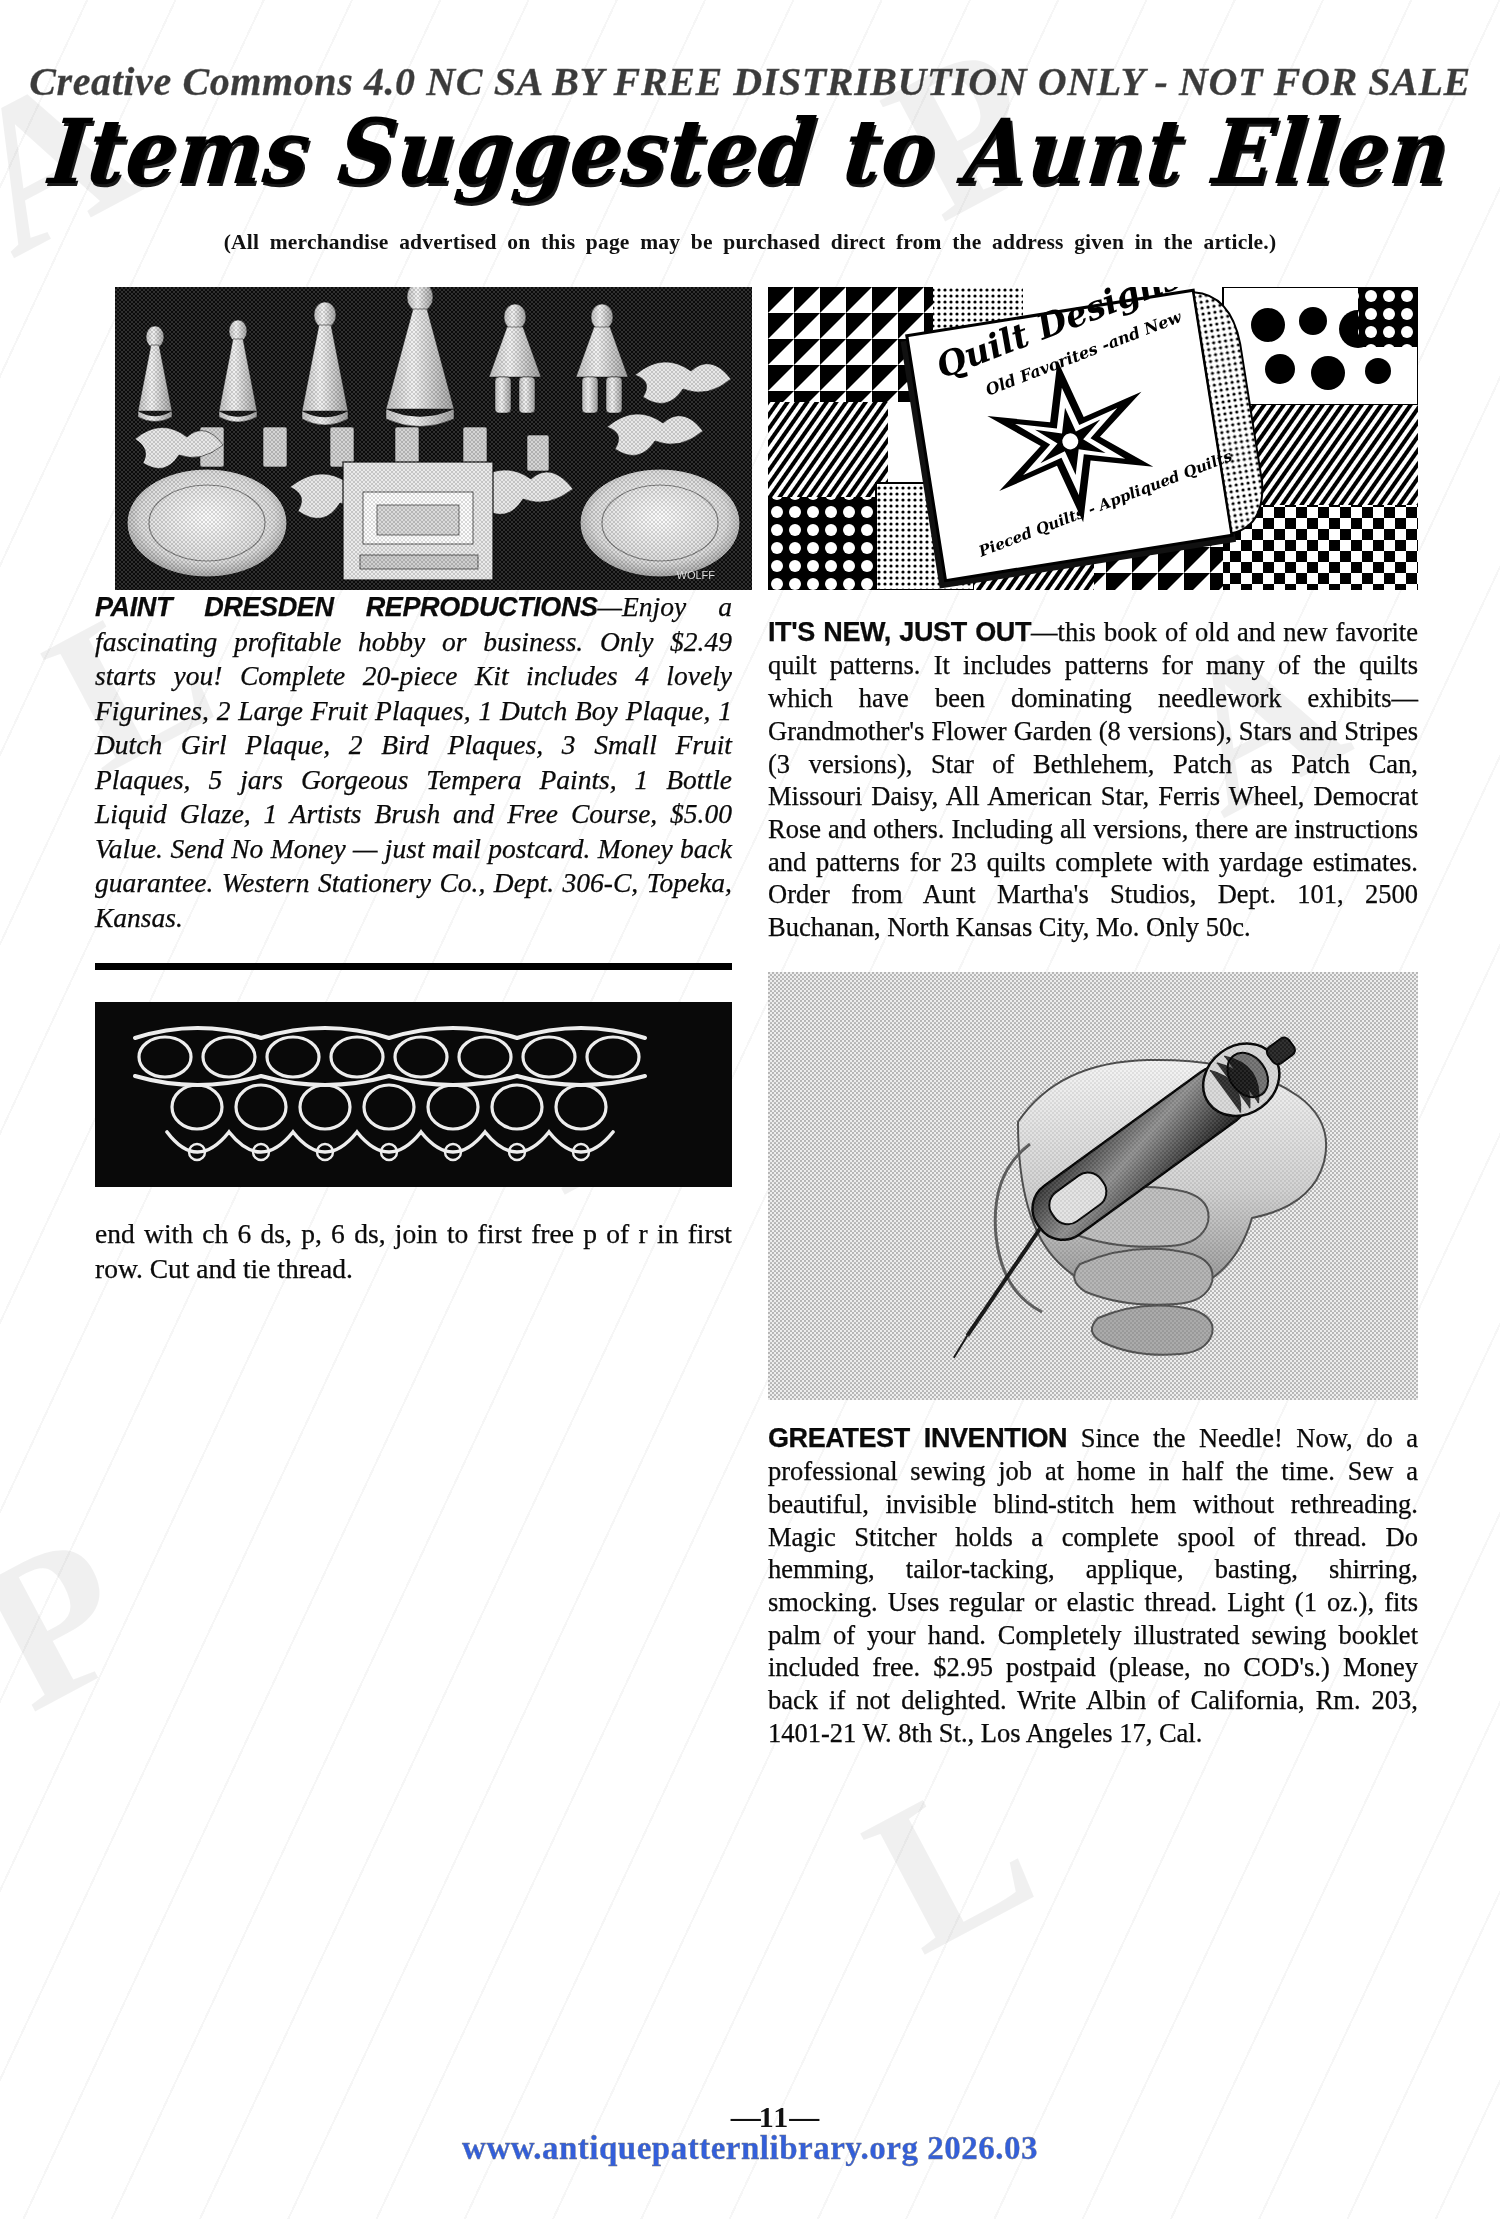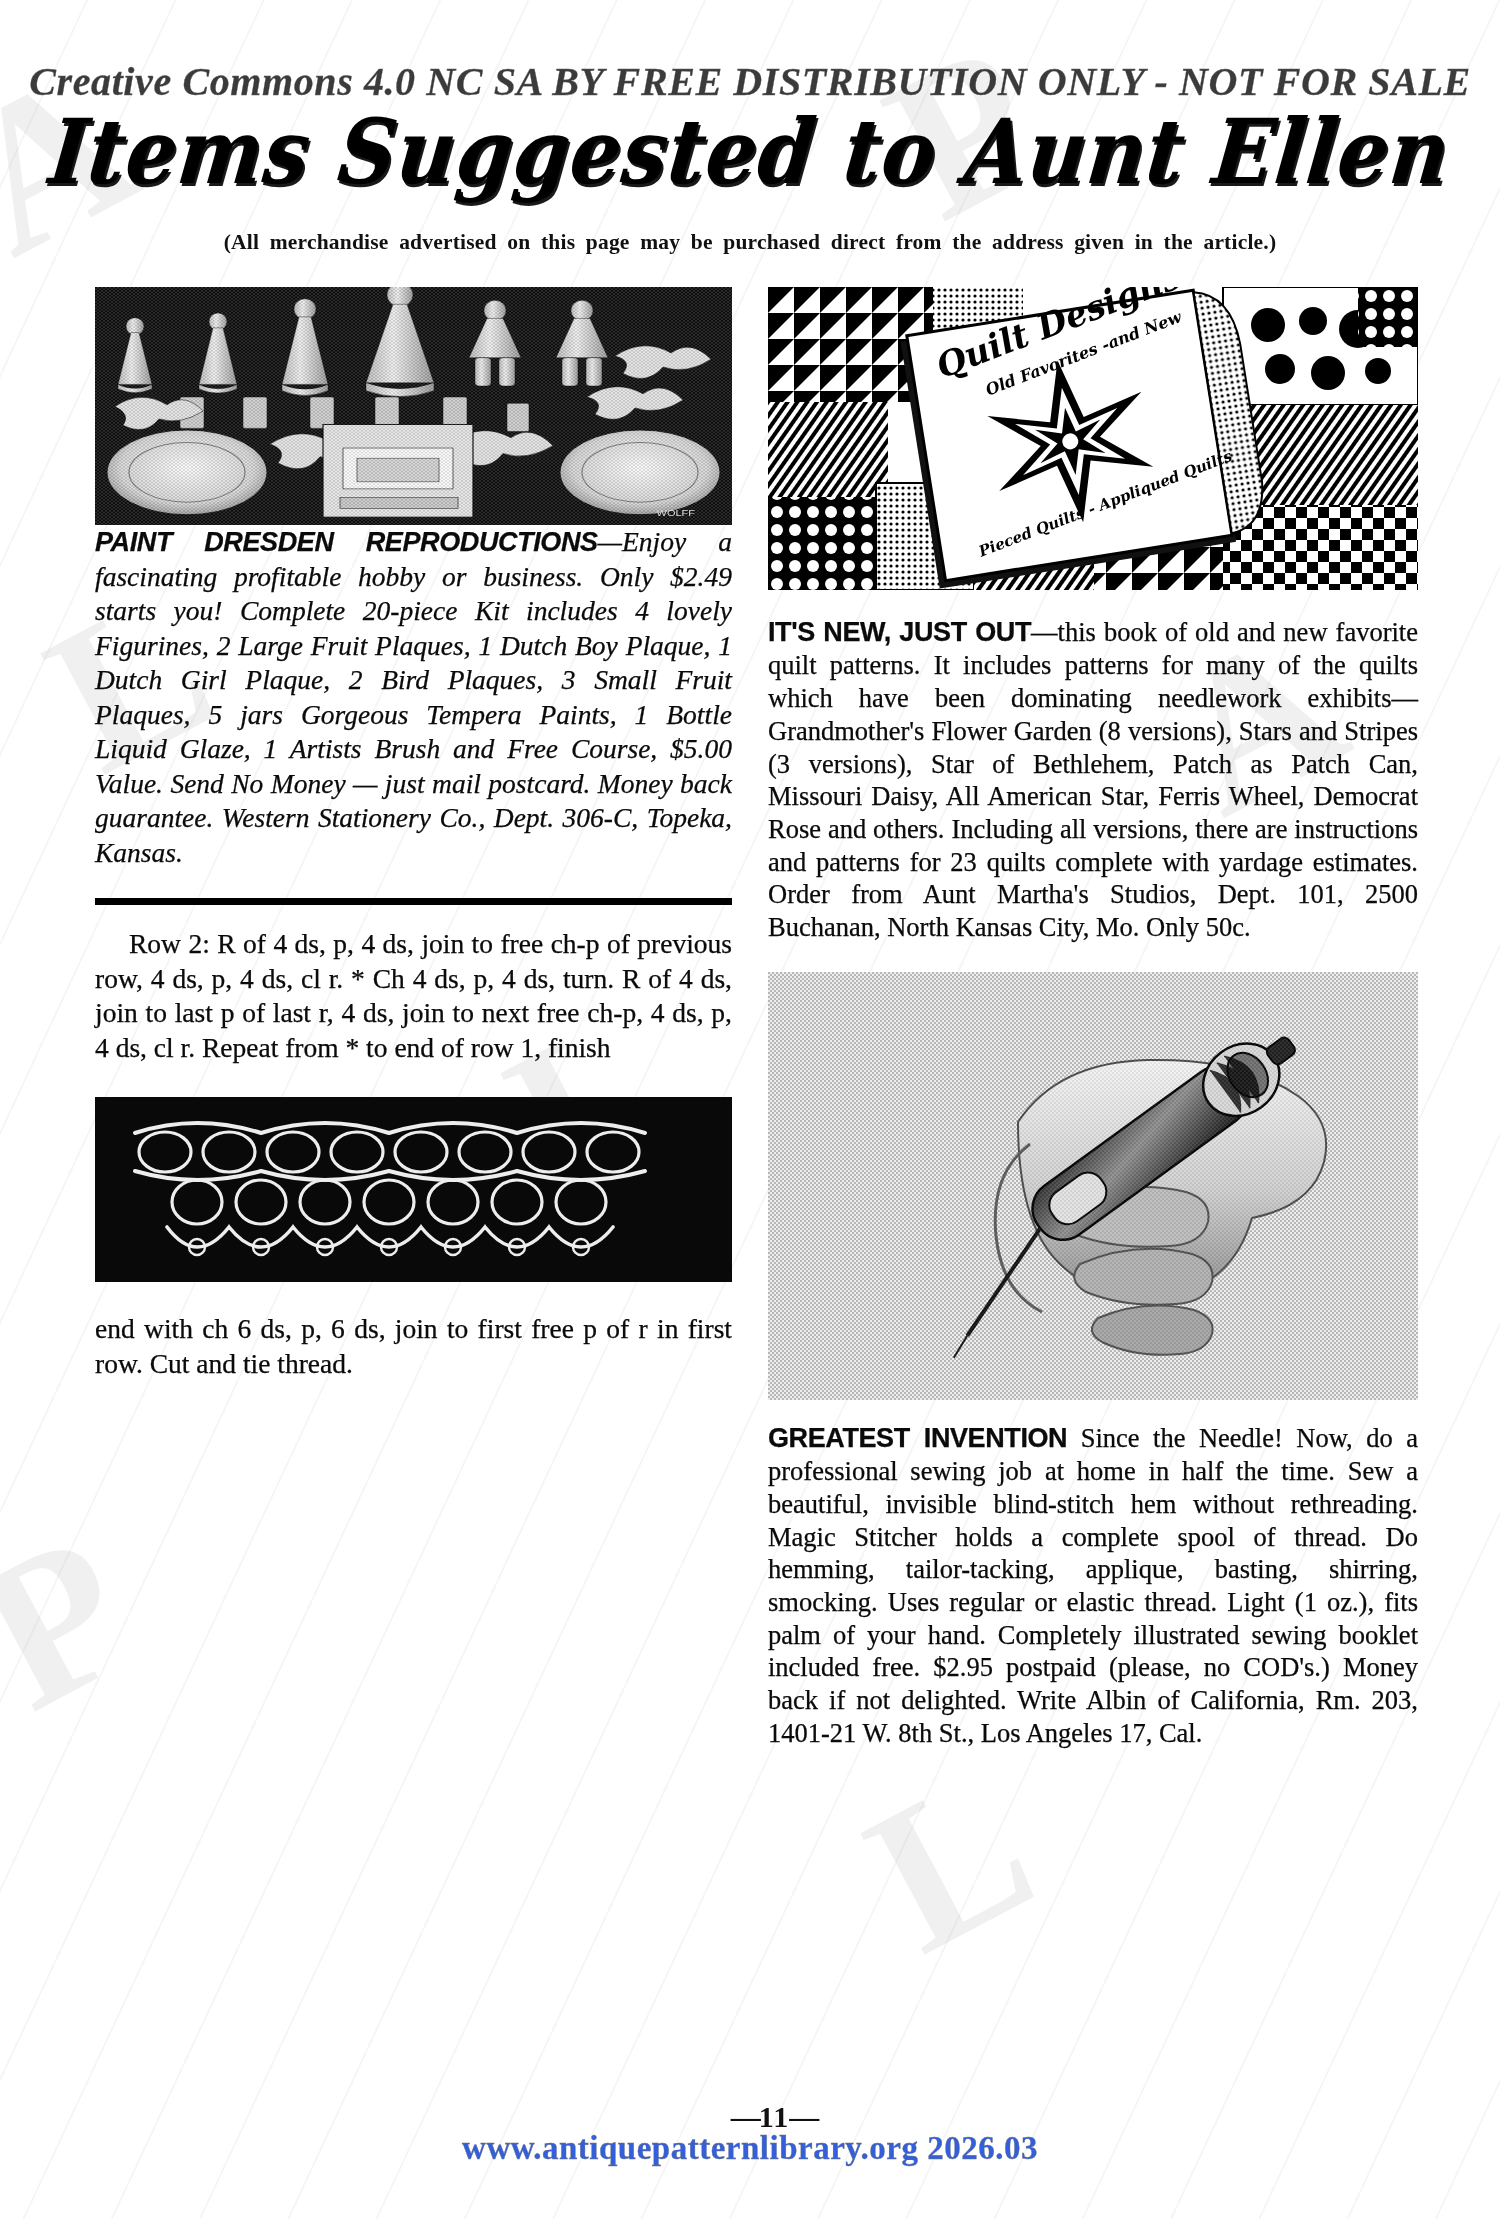--- a/index.html
+++ b/index.html
@@ -162,21 +162,21 @@
 
   <div class="licence">Creative Commons 4.0 NC SA BY FREE DISTRIBUTION ONLY - NOT FOR SALE</div>
 
   <div class="masthead">
     <h1>Items Suggested to Aunt Ellen</h1>
   </div>
   <div class="subline">(All merchandise advertised on this page may be purchased direct from the address given in the article.)</div>
 
   <div class="col-left">
 
-    <div class="figure" style="height:238px;">
+    <div class="figure" style="height:303px;margin-left:20px;">
       <svg viewBox="0 0 637 303" preserveAspectRatio="none" aria-hidden="true">
         <defs>
           <pattern id="halftone" width="4" height="4" patternUnits="userSpaceOnUse">
             <rect width="4" height="4" fill="#ffffff"></rect>
             <circle cx="1" cy="1" r="1.15" fill="#000"></circle>
             <circle cx="3" cy="3" r="1.15" fill="#000"></circle>
           </pattern>
           <radialGradient id="plateGrad" cx="50%" cy="45%" r="60%">
             <stop offset="0%" stop-color="#ffffff"></stop>
             <stop offset="70%" stop-color="#d8d8d8"></stop>
@@ -255,21 +255,20 @@
         <text x="600" y="292" font-family="Liberation Sans, sans-serif" font-size="11" fill="#dcdcdc" text-anchor="end">WOLFF</text>
       </svg>
     </div>
 
     <p class="body-copy" style="font-style:italic;">
       <span class="lead">PAINT DRESDEN REPRODUCTIONS</span><span>—Enjoy a fascinating profitable hobby or business. Only $2.49 starts you! Complete 20-piece Kit includes 4 lovely Figurines, 2 Large Fruit Plaques, 1 Dutch Boy Plaque, 1 Dutch Girl Plaque, 2 Bird Plaques, 3 Small Fruit Plaques, 5 jars Gorgeous Tempera Paints, 1 Bottle Liquid Glaze, 1 Artists Brush and Free Course, $5.00 Value. Send No Money — just mail postcard. Money back guarantee. Western Stationery Co., Dept. 306-C, Topeka, Kansas.</span>
     </p>
 
     <div class="rule"></div>
 
-    <p class="body-copy indent" style="margin:0;">Row 2: R of 4 ds, p, 4 ds, join to free ch-p of previous row, 4 ds, p, 4 ds, cl r. * Ch 4 ds, p, 4 ds, turn. R of 4 ds, join to last p of last r, 4 ds, join to next free ch-p, 4 ds, p, 4 ds, cl r. Repeat from * to end of row 1, finish</p>
 
     <div class="figure" style="height:185px;margin-top:32px;">
       <svg viewBox="0 0 637 185" preserveAspectRatio="none" aria-hidden="true">
         <rect width="637" height="185" fill="#090909"></rect>
         <g stroke="#ededed" fill="none" stroke-width="3.2" stroke-linecap="round">
 
           <g>
             <ellipse cx="70" cy="55" rx="26" ry="20"></ellipse>
               <ellipse cx="134" cy="55" rx="26" ry="20"></ellipse>
             <ellipse cx="198" cy="55" rx="26" ry="20"></ellipse>

